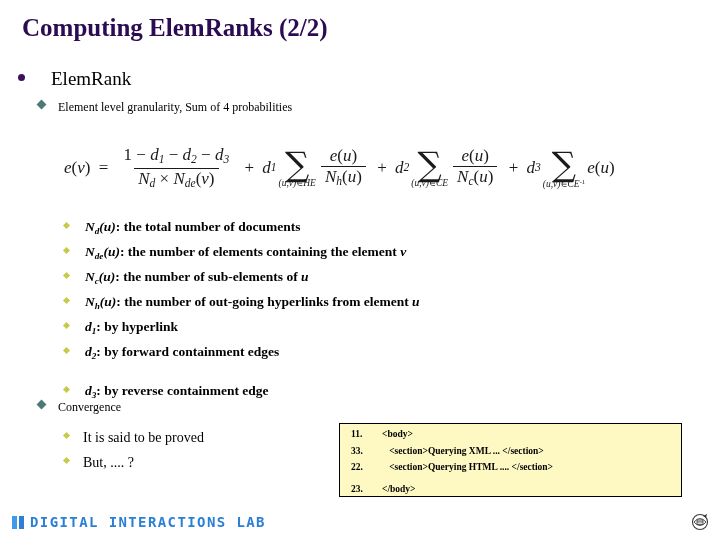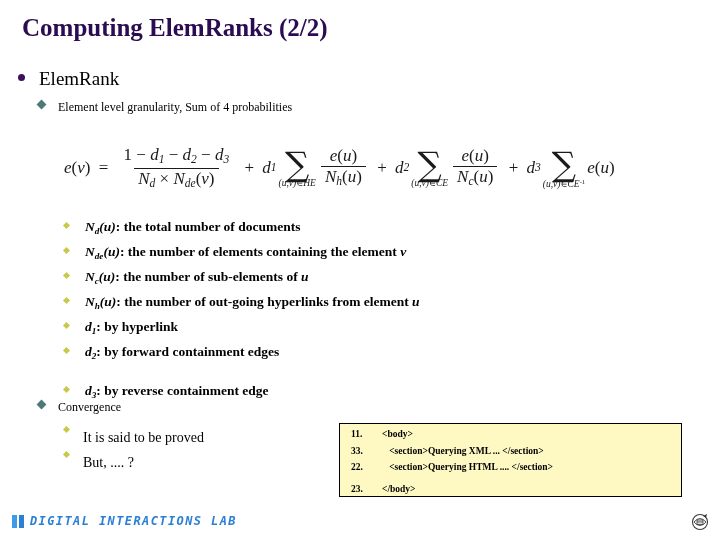--- a/index.html
+++ b/index.html
@@ -88,21 +88,21 @@
     margin-right: 16px;
     position: relative;
     top: -3px;
     flex: none;
     transform: rotate(45deg);
   }
 
   .lvl3b {
     position: absolute;
     display: flex;
-    align-items: flex-start;
+    align-items: center;
     font-size: 14px;
     color: #000000;
   }
   .lvl3b .bsq {
     width: 5px;
     height: 5px;
     background: #c9c949;
     display: inline-block;
     margin-right: 14px;
     position: relative;
@@ -219,44 +219,43 @@
   .logo-mark .bar {
     width: 5px;
     height: 13px;
     background: #3d9be9;
   }
   .logo-mark .bar.b2 {
     background: #2b7fd4;
   }
   .logo-text {
     font-family: "DejaVu Sans Mono", monospace;
-    font-size: 12px;
+    font-size: 14px;
     letter-spacing: 1.4px;
     color: #2b7fd4;
     font-weight: bold;
     white-space: nowrap;
-    font-style: italic;
   }
 
   .corner-logo {
     position: absolute;
     left: 690px;
     top: 512px;
     width: 20px;
     height: 20px;
   }
 </style>
 </head>
 <body>
 
 <div class="slide">
 
   <div class="title">Computing ElemRanks (2/2)</div>
 
-  <div class="lvl1" style="left:18px; top:68px;">
+  <div class="lvl1" style="left:18px; top:68px;gap:12px;">
     <span class="bdot"></span>
     <span>ElemRank</span>
   </div>
 
   <div class="lvl2" style="left:38px; top:100px;">
     <span class="bdia"></span>
     <span>Element level granularity, Sum of 4 probabilities</span>
   </div>
 
   <div class="formula">

